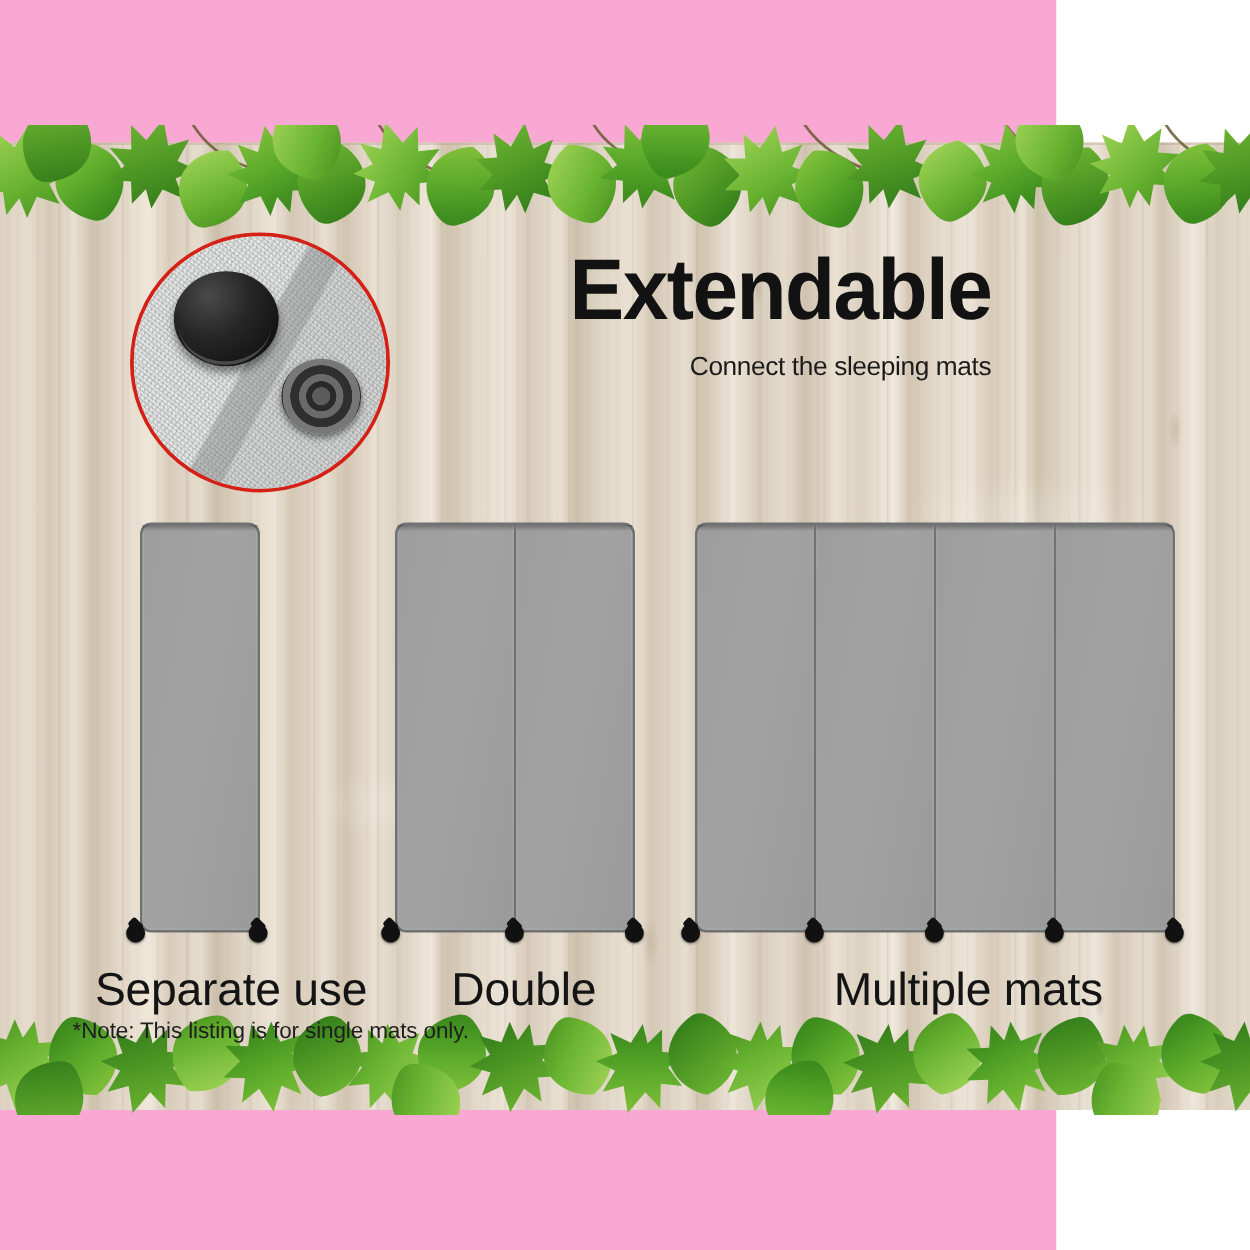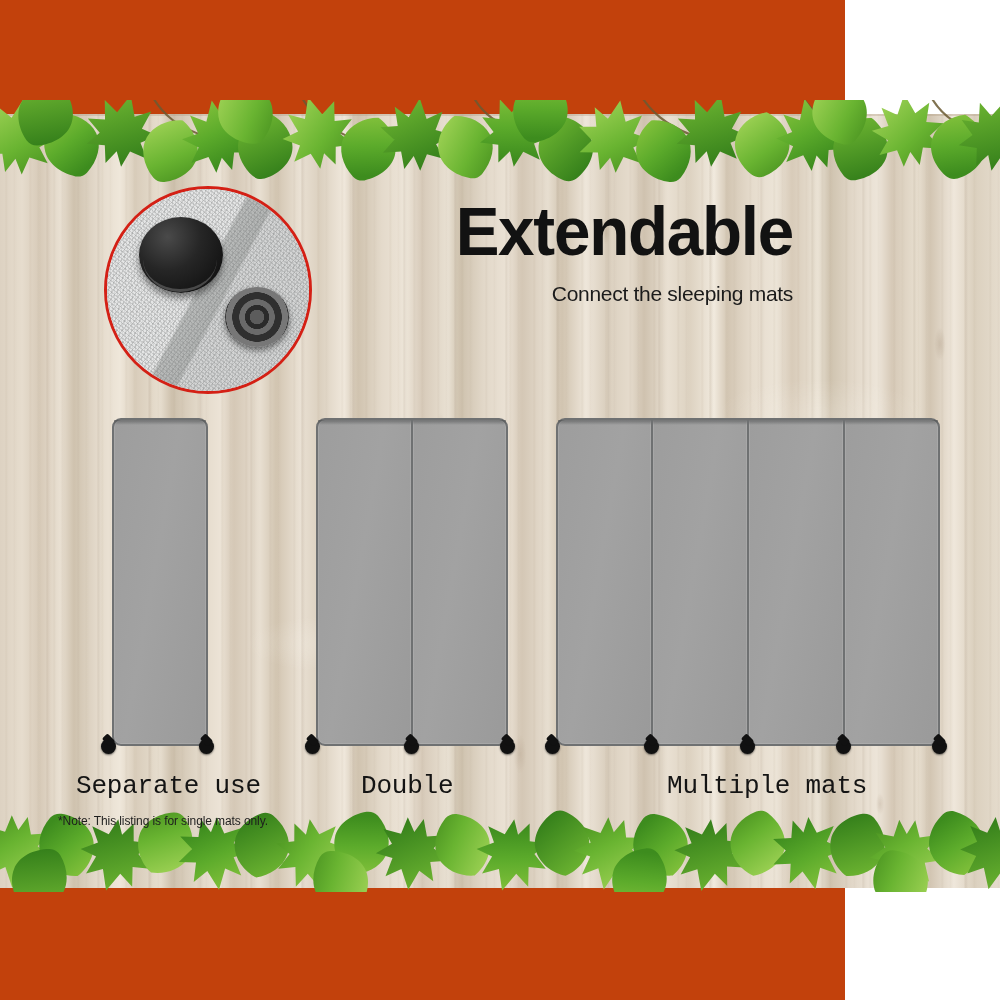--- a/index.html
+++ b/index.html
@@ -1,17 +1,17 @@
 <!DOCTYPE html>
 <html><head>
 <meta charset="utf-8">
 <style>
   html,body{margin:0;padding:0;background:#ffffff;}
   body{width:1000px;height:1000px;overflow:hidden;font-family:"Liberation Sans",sans-serif;}
-  #stage{position:relative;width:845px;height:1000px;background:#c2410c;}
+  #stage{position:relative;width:845px;height:1000px;background:#f9a8d4;}
 
   
   .panel{position:absolute;left:0;top:114px;width:1000px;height:774px;overflow:hidden;
     background-color:#dcd1c0;}
   .wood-base{position:absolute;inset:0;
     background:
       linear-gradient(90deg,
         #ddd2c2 0%,  #e6dccd 2.2%, #d7cab8 4.0%, #e9e0d2 6.0%, #cfc2ae 7.4%,
         #e3d9ca 9.6%, #efe7da 12.0%,#d9cdbb 13.6%,#e7decf 16.0%,#cdc0ac 17.2%,
         #e1d7c7 19.6%,#ece3d6 22.0%,#d5c8b6 23.4%,#e8dfd1 26.0%,#d2c5b1 27.6%,
@@ -99,23 +99,23 @@
   .mat.seam-r{border-right:1px solid #6f7172;}
   .mat:after{content:"";position:absolute;left:0;right:0;top:0;height:5px;
     background:linear-gradient(180deg,rgba(70,72,73,.55),rgba(70,72,73,0));}
 
   .snap-dot{position:absolute;width:15px;height:15px;background:#111;border-radius:50%;
     box-shadow:0 1px 2px rgba(0,0,0,.55);}
   .snap-dot:before{content:"";position:absolute;left:2px;top:-3px;width:11px;height:8px;
     background:#111;transform:rotate(45deg);border-radius:2px;}
 
   
-  .mat-label{position:absolute;font-size:26px;color:#141414;white-space:nowrap;
-    font-family:Liberation Mono, monospace;letter-spacing:-0.2px;}
-  .note{position:absolute;left:58px;top:814px;font-size:12px;color:#1e1e1e;
+  .mat-label{position:absolute;font-size:37px;color:#141414;white-space:nowrap;
+    font-family:Liberation Sans, sans-serif;letter-spacing:-0.2px;}
+  .note{position:absolute;left:58px;top:814px;font-size:18px;color:#1e1e1e;
     font-family:"Liberation Sans",sans-serif;letter-spacing:-0.1px;}
 </style>
 </head>
 <body>
 
 <div id="stage">
 
   <div class="panel">
     <div class="wood-base"></div>
     <div class="wood-grain"></div>

